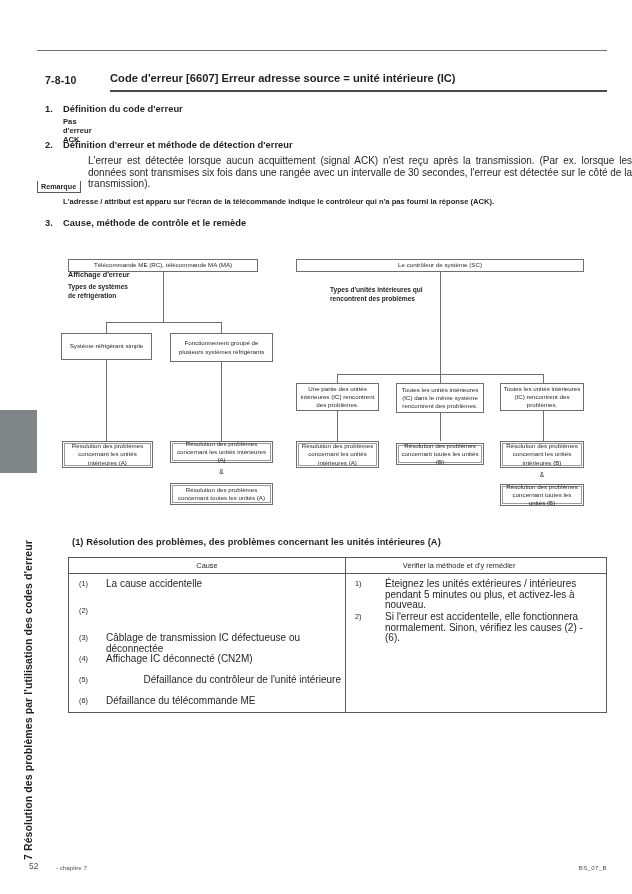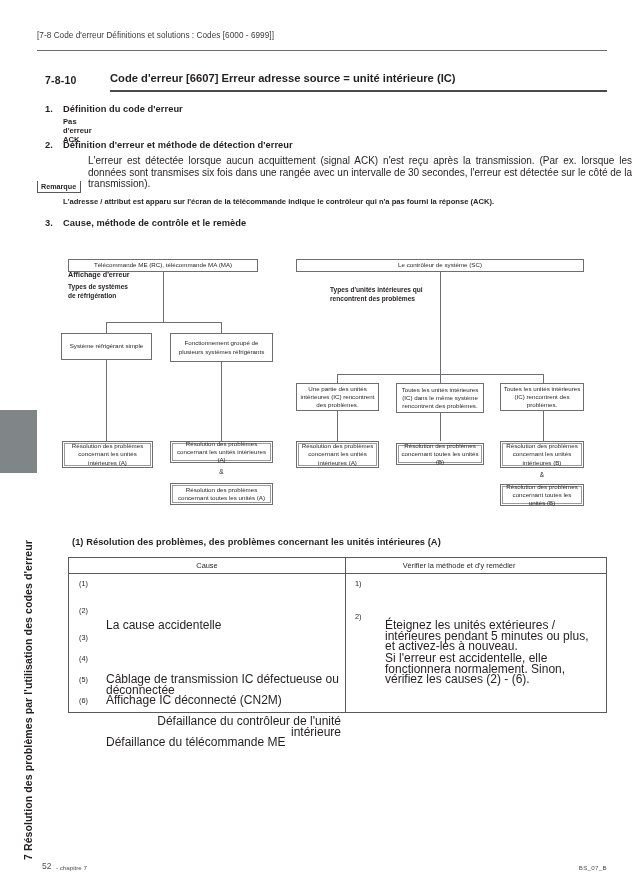--- a/index.html
+++ b/index.html
@@ -248,27 +248,27 @@
   .th {
     position: absolute;
     top: 3px;
     font-size: 7.4px;
     text-align: center;
     color: #231f20;
   }
   #th-left  { left: 0;     width: 276px; }
   #th-right { left: 259px; width: 262px; }
 
-  .tcell { position: absolute; font-size: 12px; line-height: 10.5px; margin-top: 41px; }
+  .tcell { position: absolute; font-size: 10px; line-height: 10.5px; }
   .tnum  { position: absolute; font-size: 7.3px; }
 
   
   #pg-num {
     position: absolute;
-    left: 42px;
+    left: 29px;
     top: 861px;
     font-size: 8.5px;
     color: #4f4f4f;
   }
   #pg-chap {
     position: absolute;
     left: 56px;
     top: 864px;
     font-size: 6.2px;
     color: #4f4f4f;
@@ -283,21 +283,20 @@
   }
 </style>
 </head>
 <body>
 
 <div id="page">
 
   <div id="side-tab"></div>
   <div id="side-title">7 Résolution des problèmes par l'utilisation des codes d'erreur</div>
 
-  <div id="running-header">[7-8 Code d'erreur Définitions et solutions : Codes [6000 - 6999]]</div>
   <div id="header-rule"></div>
 
   <div id="sec-num">7-8-10</div>
   <div id="sec-title">Code d'erreur [6607] Erreur adresse source = unité intérieure (IC)</div>
   <div id="sec-rule"></div>
 
   <div class="num-item" id="item1">
     <span class="num-mark">1.</span>
     <span class="num-head">Définition du code d'erreur</span>
     <span class="num-sub">Pas d'erreur ACK</span>

